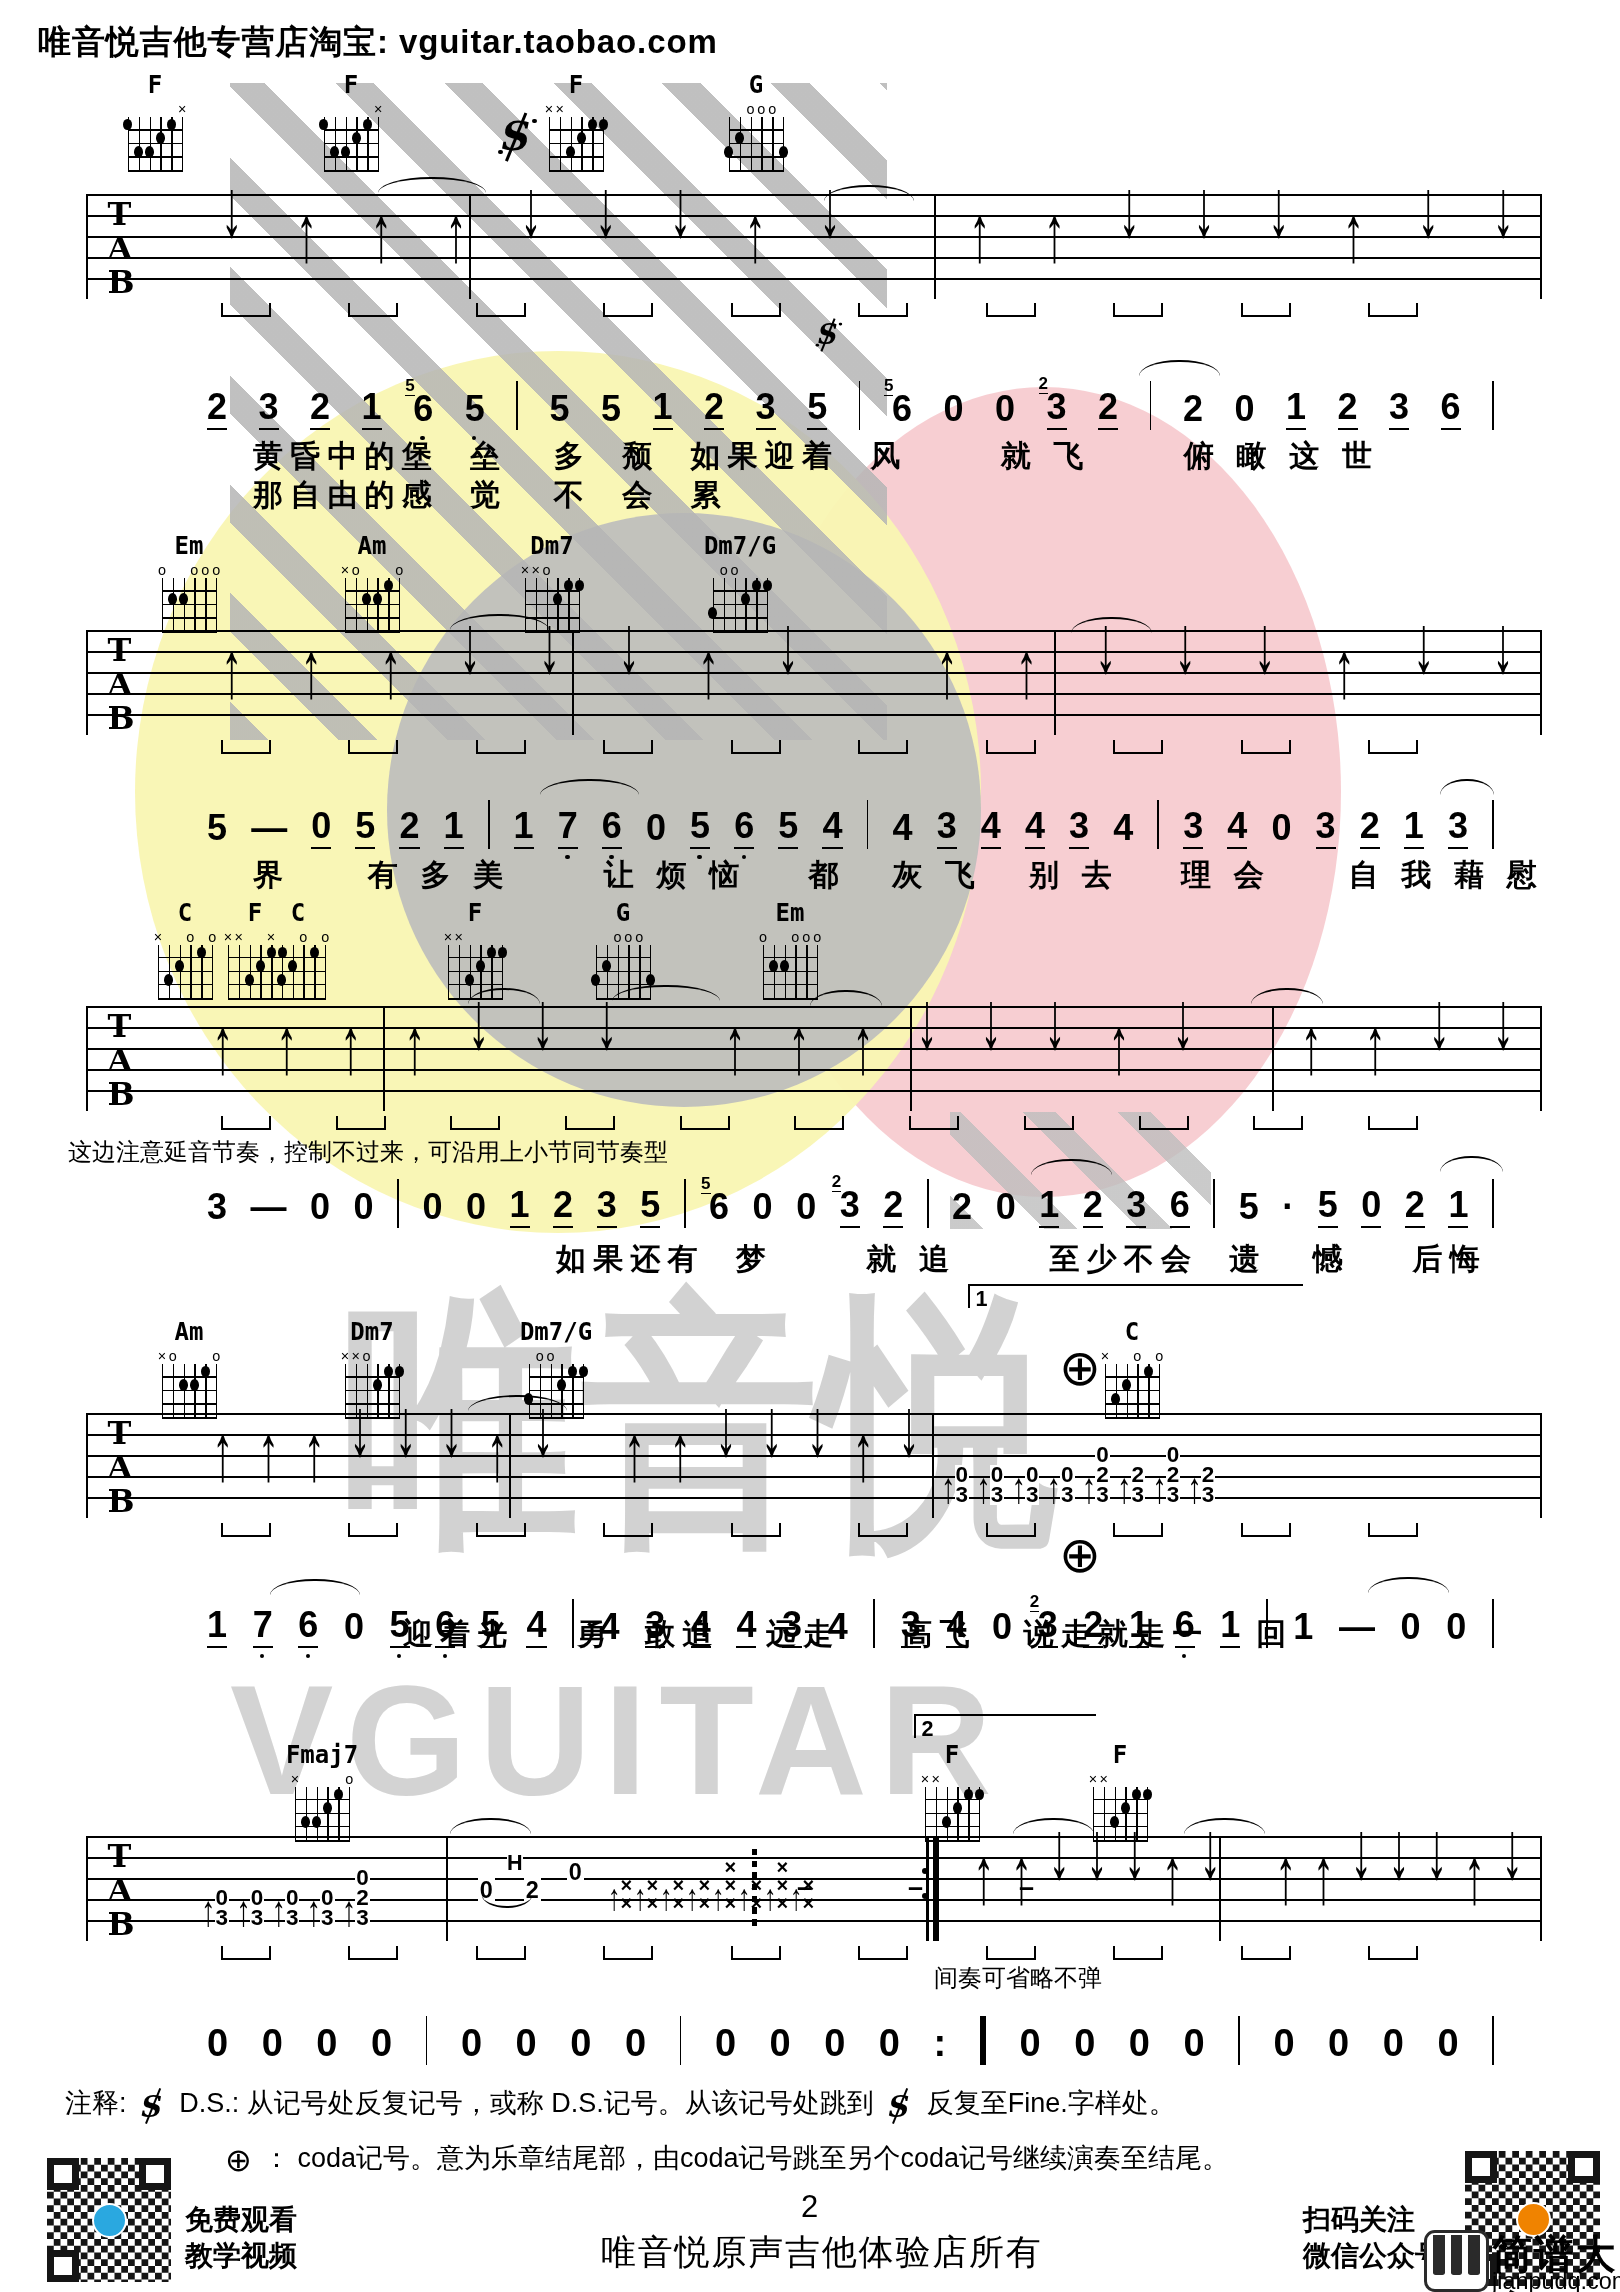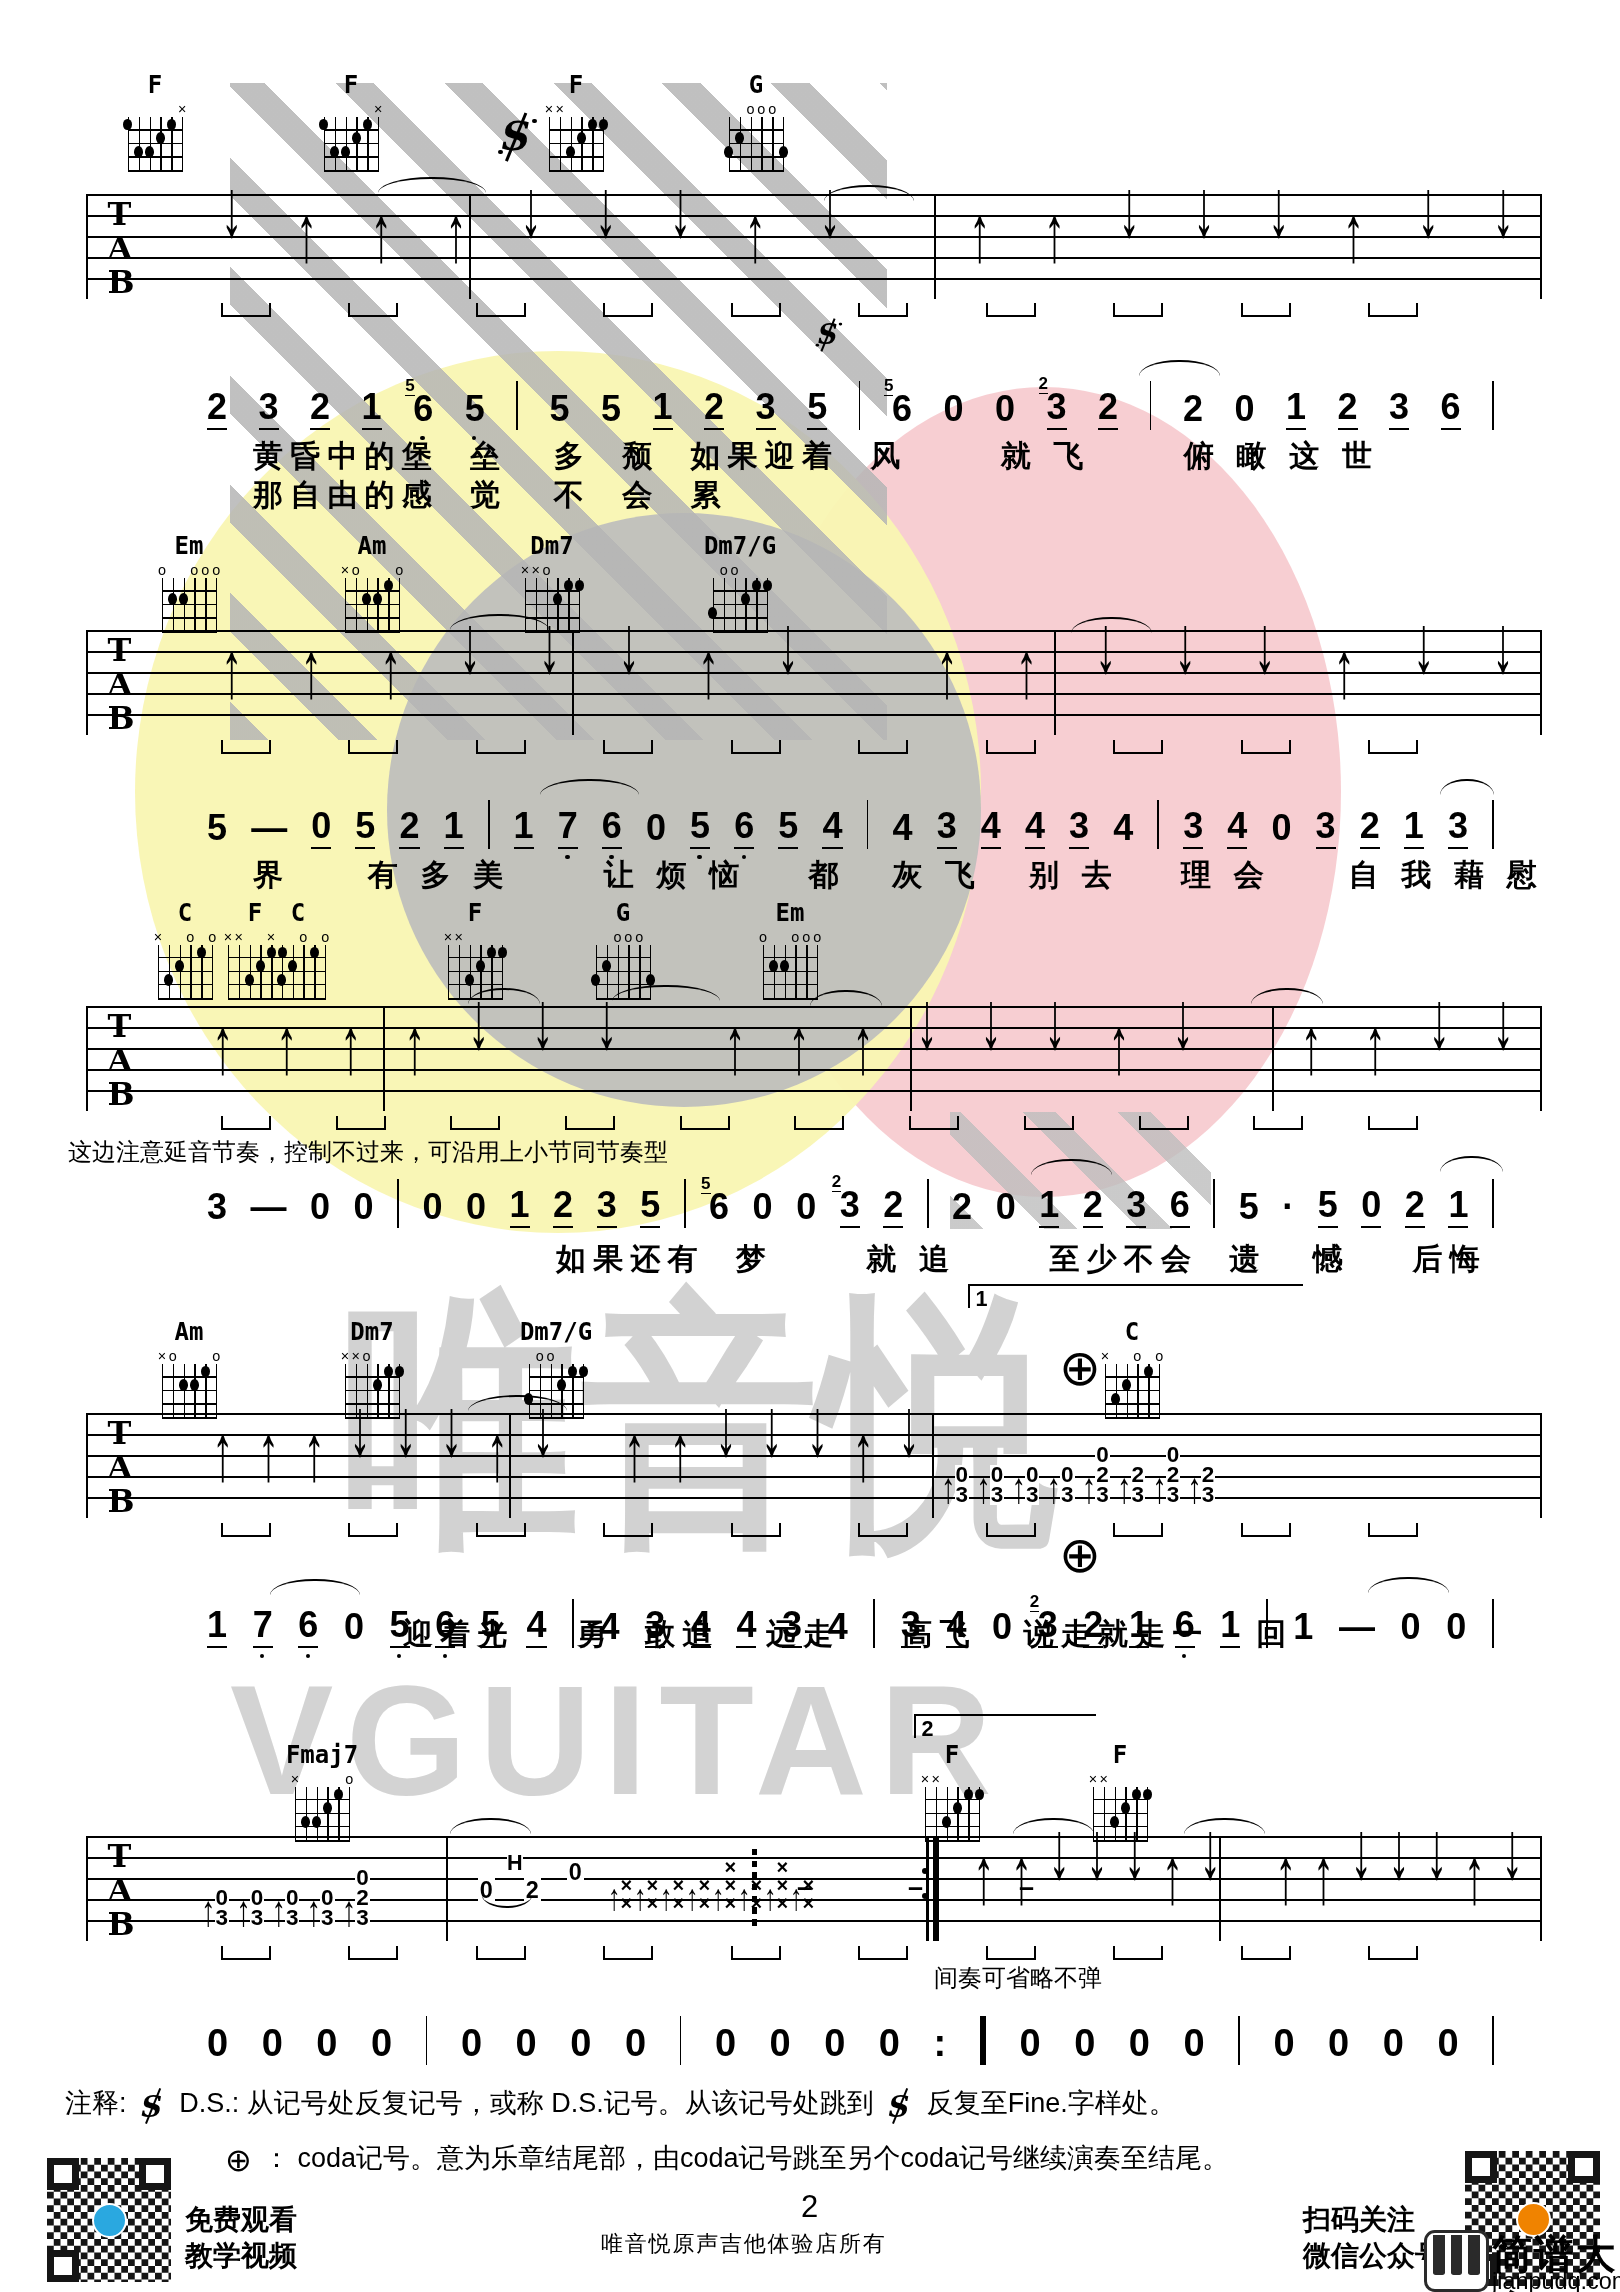--- a/index.html
+++ b/index.html
@@ -92,39 +92,40 @@
   .fn .seg-inline::after{content:"";position:absolute;left:50%;top:50%;width:1.8px;height:38px;background:#000;transform:translate(-50%,-50%) rotate(22deg);}
   .fn .coda-inline{font-size:32px;vertical-align:-3.6px;margin-right:3.6px;}
   .pageno{position:absolute;font-size:31px;z-index:2;}
   .qr{position:absolute;background:repeating-conic-gradient(#151515 0% 25%,#fff 0% 50%);background-size:13.5px 13.5px;z-index:2;}
   .qr i{position:absolute;width:32px;height:32px;border:7.2px solid #151515;background:#fff;box-sizing:border-box;}
   .qr i:nth-of-type(1){left:0;top:0;}
   .qr i:nth-of-type(2){right:0;top:0;}
   .qr i:nth-of-type(3){left:0;bottom:0;}
   .qr em{position:absolute;left:50%;top:50%;width:31px;height:31px;margin:-17px 0 0 -17px;border-radius:50%;border:2.7px solid #fff;}
   .cap{position:absolute;font-size:28px;font-weight:bold;line-height:36px;z-index:2;white-space:pre-line;}
-  .owner{position:absolute;font-size:22px;z-index:2;letter-spacing:1.8px;}
+  .owner{position:absolute;font-size:35px;z-index:2;letter-spacing:1.8px;}
   .plogo{position:absolute;width:59px;height:56px;border:3.6px solid #2a2a2a;border-radius:10.8px;background:#fff;display:flex;justify-content:space-evenly;align-items:flex-start;z-index:3;}
   .plogo i{width:11.7px;height:40px;background:#2a2a2a;border-radius:0 0 2.7px 2.7px;margin-top:1.8px;}
   .brand-name{position:absolute;font-size:40px;font-weight:bold;z-index:3;letter-spacing:1.8px;}
   .brand-dom{position:absolute;font-size:23.4px;z-index:3;}
 </style>
 </head>
 <body>
 
 <div class="page">
 
   <div class="wm wm-pink"></div>
   <div class="wm wm-yellow"></div>
   <div class="wm wm-gray"></div>
   <div class="wm wm-stripes1"></div>
   <div class="wm wm-stripes2"></div>
   <div class="wm wm-cn">唯音悦</div>
   <div class="wm wm-en">VGUITAR</div>
 
+  <div class="hdr">唯音悦吉他专营店淘宝: vguitar.taobao.com</div>
 
   <div class="chord" style="left:117px;top:72px">
     <span class="nm">F</span>
     <span class="marks">
         <i style="left: 48px;">×</i>
       </span>
     <span class="grid">
         <i style="left: -4.5px; top: 1.8px;"></i>
         <i style="left: 39px; top: 1.8px;"></i>
         <i style="left: 28px; top: 15.3px;"></i>

